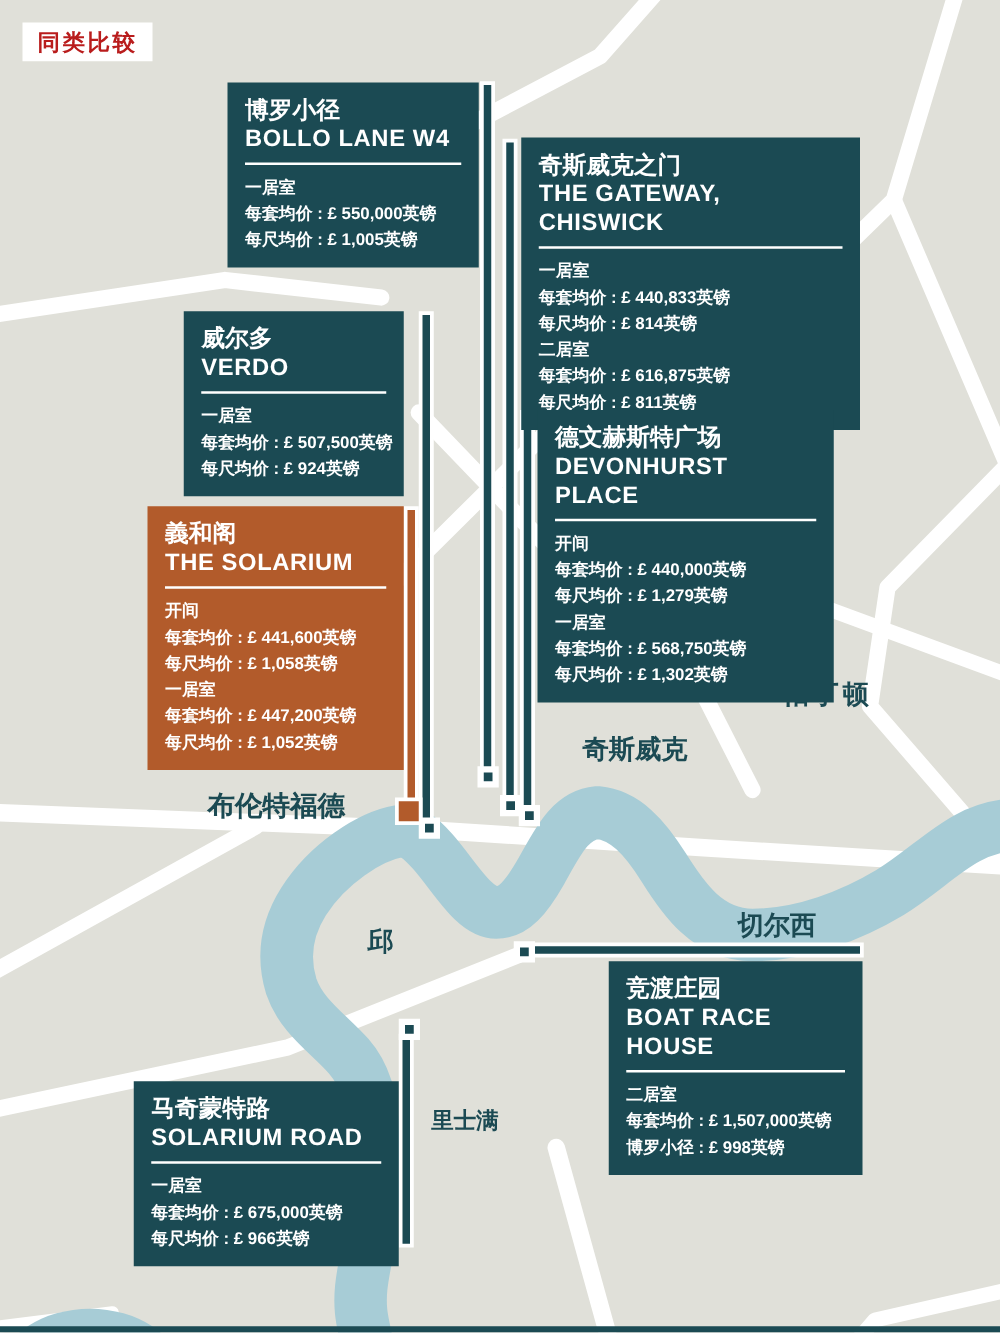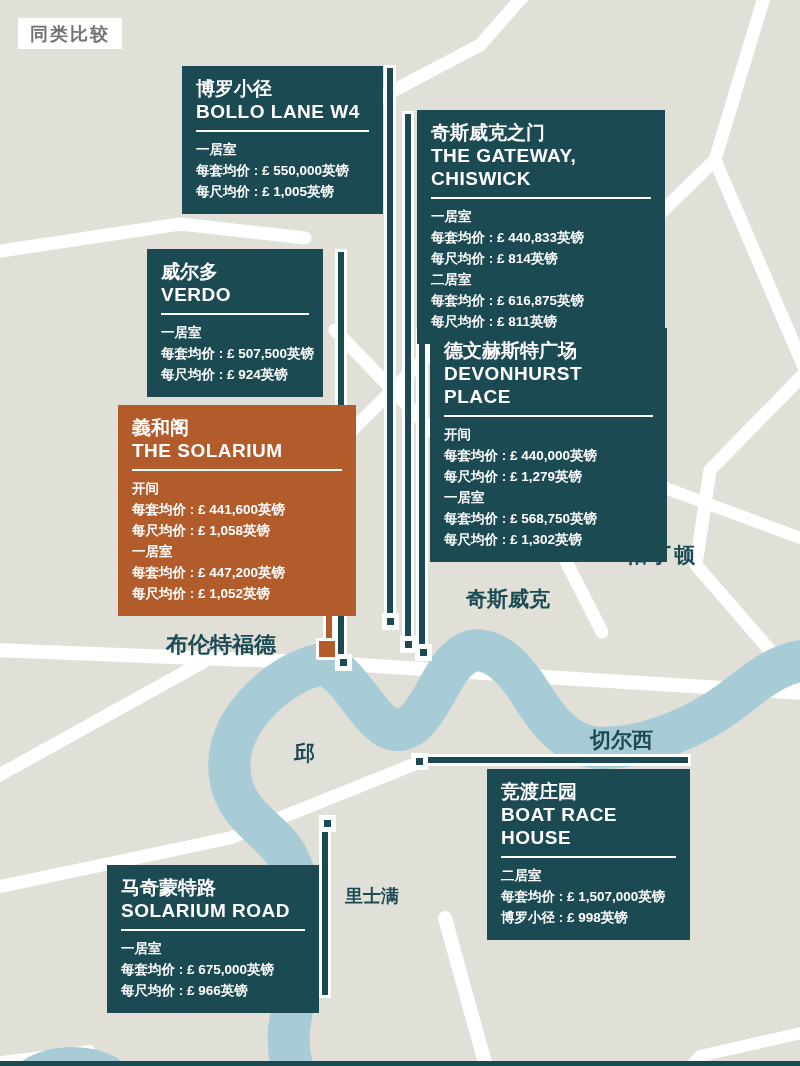--- a/index.html
+++ b/index.html
@@ -32,29 +32,29 @@
   .mk-marchmont{left:319px;top:815px;}
 
   .callout{position:absolute;z-index:4;box-sizing:border-box;color:#ffffff;background:#1b4a53;padding:11px 14px 12px 14px;}
   .callout.orange{background:#b25b2b;}
   .callout .cn{font-size:19px;line-height:23px;font-weight:bold;margin:0;}
   .callout .en{font-size:19px;line-height:23px;font-weight:bold;margin:0;letter-spacing:.5px;}
   .callout .rule{border:none;border-top:2px solid #ffffff;margin:7px 0 7px 0;}
   .callout .room{font-size:13.5px;line-height:21px;font-weight:bold;}
   .callout .price{font-size:13.5px;line-height:21px;font-weight:bold;white-space:nowrap;}
   .co-bollo{left:182px;top:66px;width:201px;}
-  .co-gateway{left:417px;top:110px;width:248px;}
+  .co-gateway{left:417px;top:110px;width:271px;}
   .co-verdo{left:147px;top:249px;width:176px;}
-  .co-solarium{left:118px;top:405px;width:238px;}
+  .co-solarium{left:118px;top:405px;width:205px;}
   .co-devonhurst{left:430px;top:328px;width:237px;}
   .co-boatrace{left:487px;top:769px;width:203px;}
   .co-marchmont{left:107px;top:865px;width:212px;}
 
   .badge{position:absolute;z-index:5;left:18px;top:18px;width:104px;height:31px;background:#ffffff;
-         color:#737373;font-size:18px;font-weight:bold;display:flex;align-items:center;justify-content:center;letter-spacing:2px;}
+         color:#b91c1c;font-size:18px;font-weight:bold;display:flex;align-items:center;justify-content:center;letter-spacing:2px;}
   .footer-strip{position:absolute;z-index:5;left:0;bottom:0;width:800px;height:5px;background:#1b4a53;}
 
   .lb-brentford{left:166px;top:630px;font-size:22px;}
   .lb-chiswick{left:466px;top:585px;font-size:21px;}
   .lb-paddington{left:626px;top:541px;font-size:21px;letter-spacing:3px;}
   .lb-chelsea{left:590px;top:704px;font-size:21px;margin-top:22px;}
   .lb-kew{left:294px;top:739px;font-size:21px;}
   .lb-richmond{left:345px;top:884px;font-size:18px;}
 </style>
 </head>

